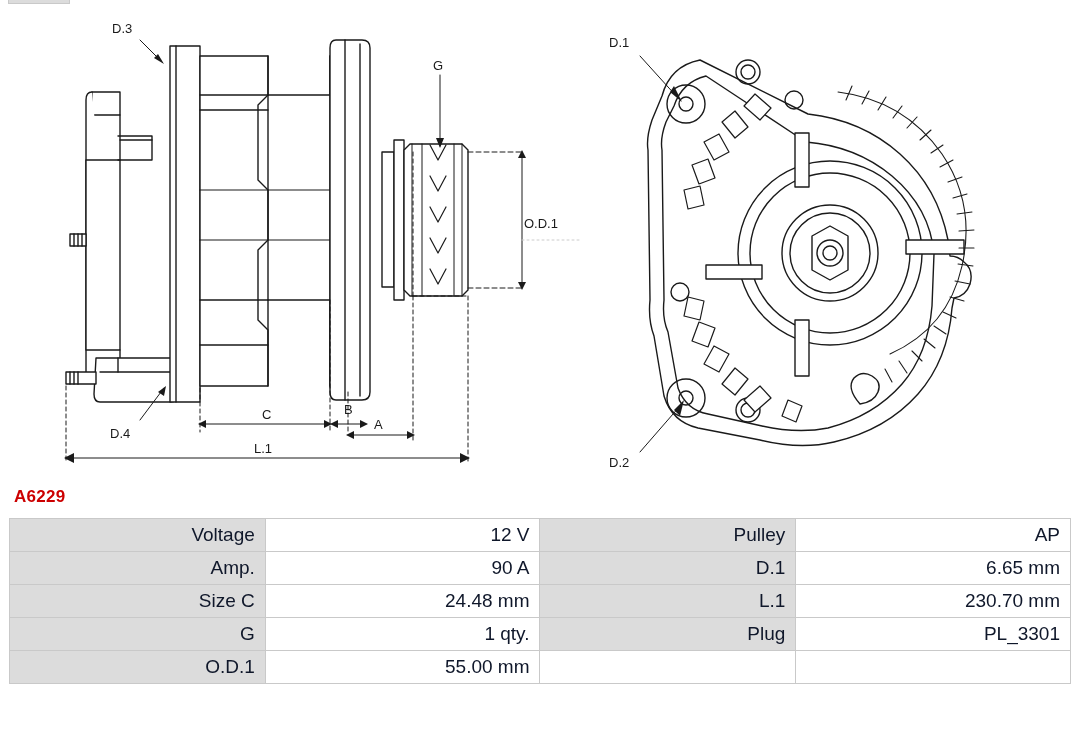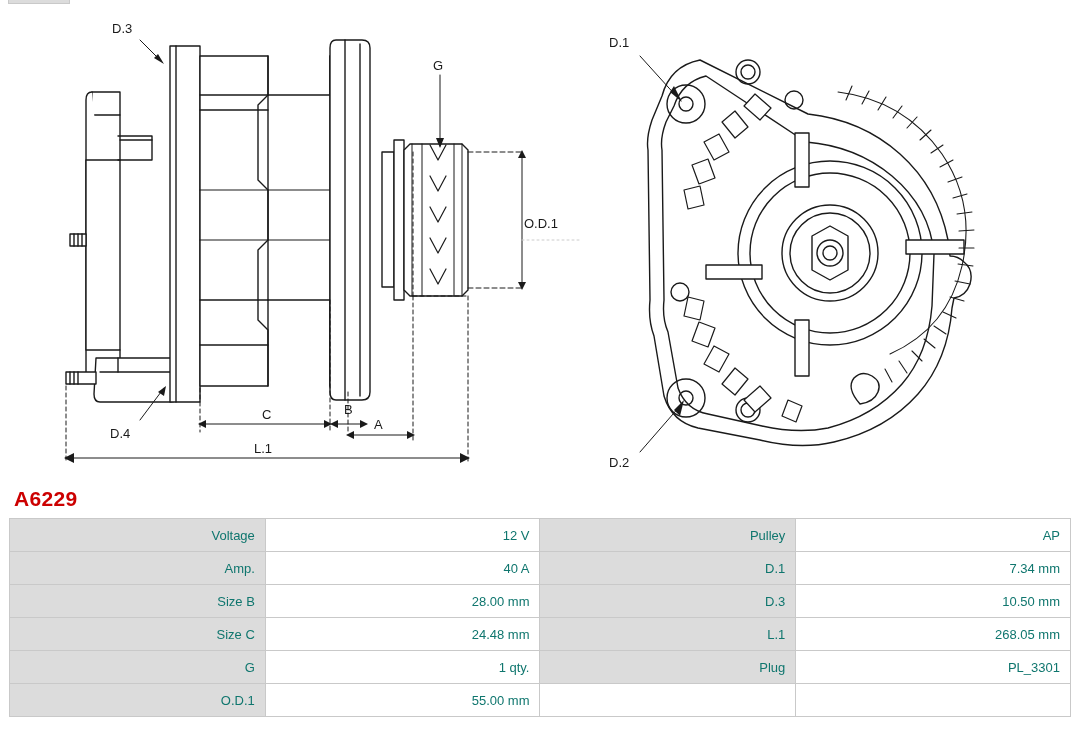--- a/index.html
+++ b/index.html
@@ -27,38 +27,38 @@
   .lbl {
     font-family: "Liberation Sans", sans-serif;
     font-size: 13px;
     fill: #1a1a1a;
   }
   
   #part-number {
     position: absolute;
     left: 14px;
     top: 487px;
-    font-size: 21px;
+    font-size: 17px;
     font-weight: bold;
     color: #cc0000;
     letter-spacing: 0.3px;
   }
   
   #spec-table {
     position: absolute;
     left: 9px;
     top: 518px;
     width: 1062px;
     border-collapse: collapse;
     table-layout: fixed;
   }
   #spec-table td {
     height: 33px;
-    font-size: 13px;
-    color: #0f766e;
+    font-size: 19px;
+    color: #0f172a;
     border: 1px solid #c9c9c9;
     padding: 0 10px;
     vertical-align: middle;
     white-space: nowrap;
     overflow: hidden;
   }
   td.key {
     background: #dcdcdc;
     text-align: right;
     width: 231px;
@@ -286,35 +286,29 @@
   <table id="spec-table">
     <tbody>
       <tr>
         <td class="key">Voltage</td>
         <td class="val">12 V</td>
         <td class="key">Pulley</td>
         <td class="val">AP</td>
       </tr>
       <tr>
         <td class="key">Amp.</td>
-        <td class="val">40 A</td>
+        <td class="val">90 A</td>
         <td class="key">D.1</td>
-        <td class="val">7.34 mm</td>
-      </tr>
-      <tr>
-        <td class="key">Size B</td>
-        <td class="val">28.00 mm</td>
-        <td class="key">D.3</td>
-        <td class="val">10.50 mm</td>
+        <td class="val">6.65 mm</td>
       </tr>
       <tr>
         <td class="key">Size C</td>
         <td class="val">24.48 mm</td>
         <td class="key">L.1</td>
-        <td class="val">268.05 mm</td>
+        <td class="val">230.70 mm</td>
       </tr>
       <tr>
         <td class="key">G</td>
         <td class="val">1 qty.</td>
         <td class="key">Plug</td>
         <td class="val">PL_3301</td>
       </tr>
       <tr>
         <td class="key">O.D.1</td>
         <td class="val">55.00 mm</td>

